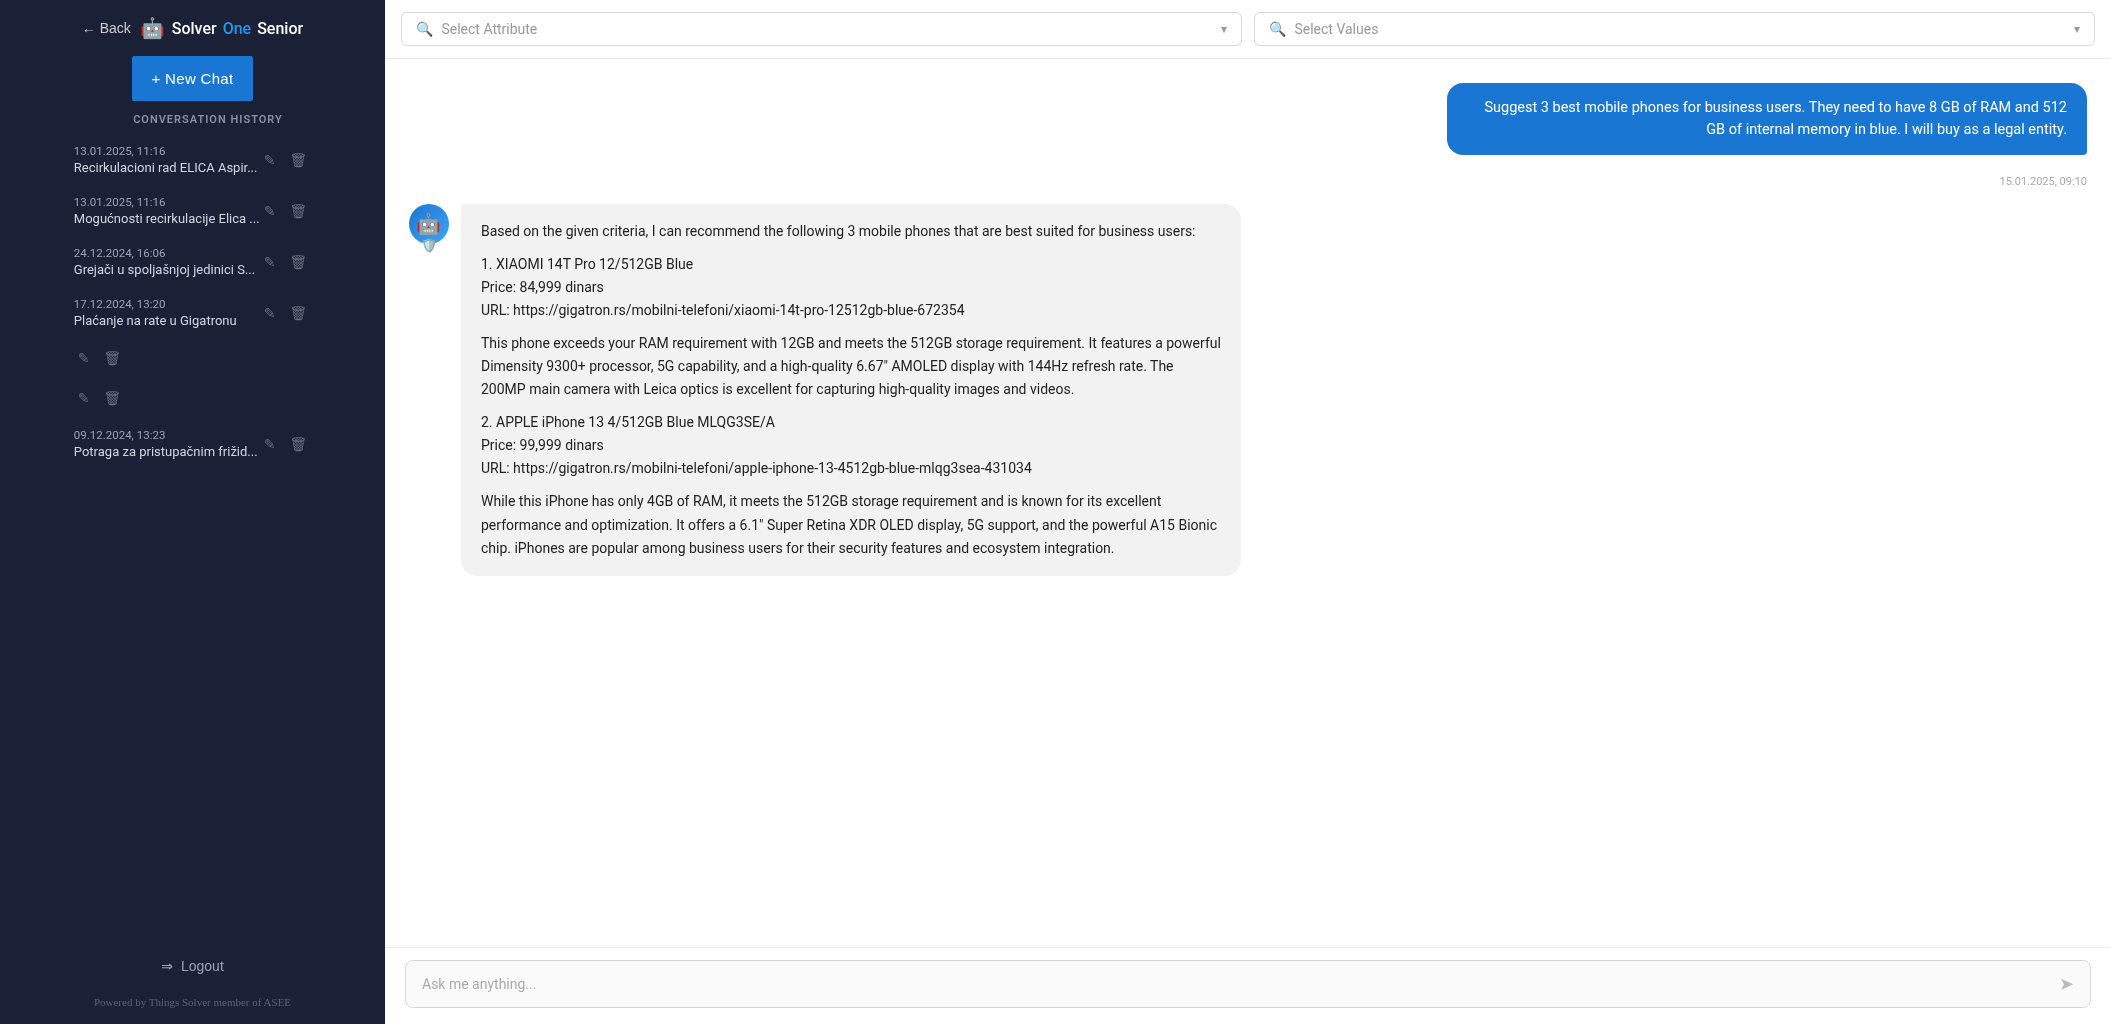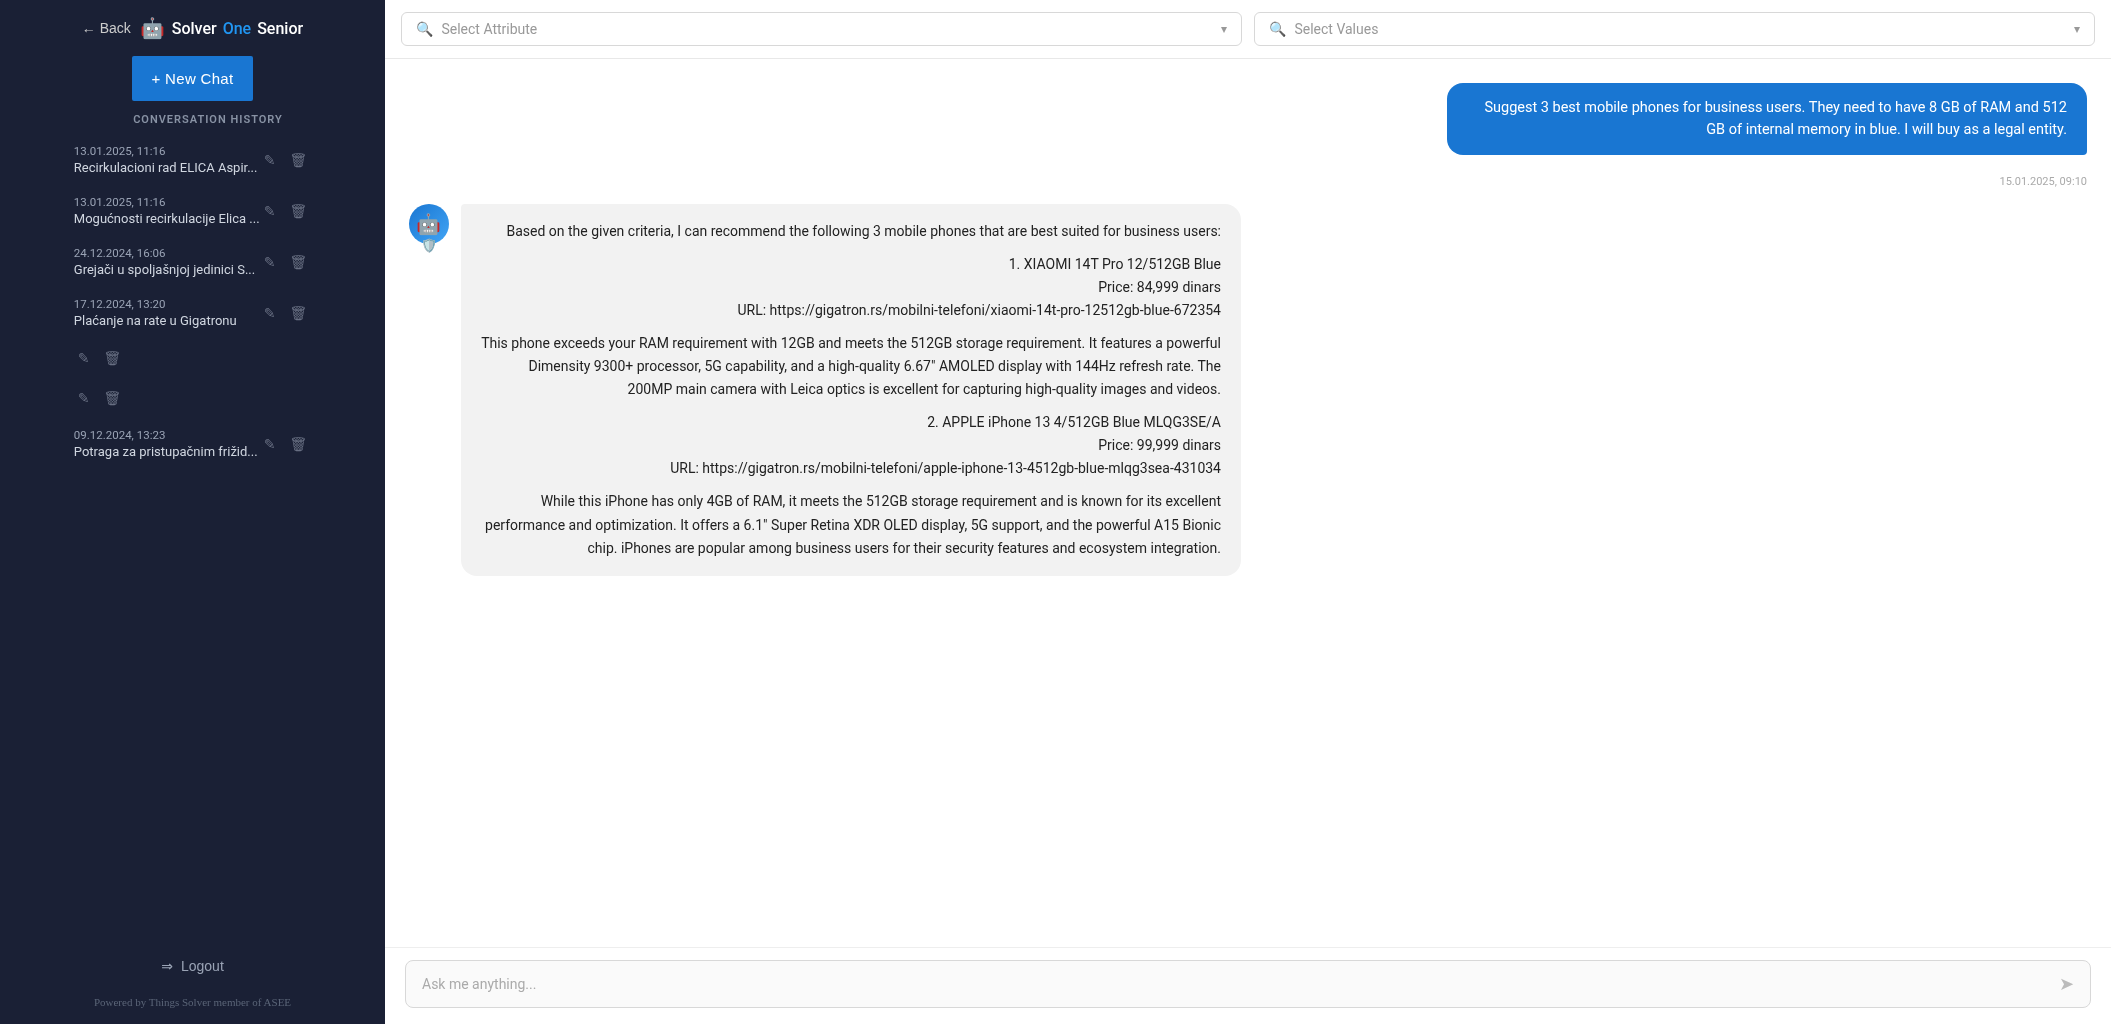--- a/index.html
+++ b/index.html
@@ -213,21 +213,20 @@
     }
 
     .bot-bubble {
       background: #f2f2f2;
       border-radius: 4px 16px 16px 16px;
       padding: 16px 20px;
       max-width: 780px;
       font-size: 14px;
       line-height: 1.65;
       color: #222;
-      text-align: right;
     }
 
     .bot-bubble p { margin-bottom: 10px; }
     .bot-bubble p:last-child { margin-bottom: 0; }
 
     #input-bar {
       padding: 12px 20px 16px 20px;
       border-top: 1px solid #eee;
       background: #fff;
     }

